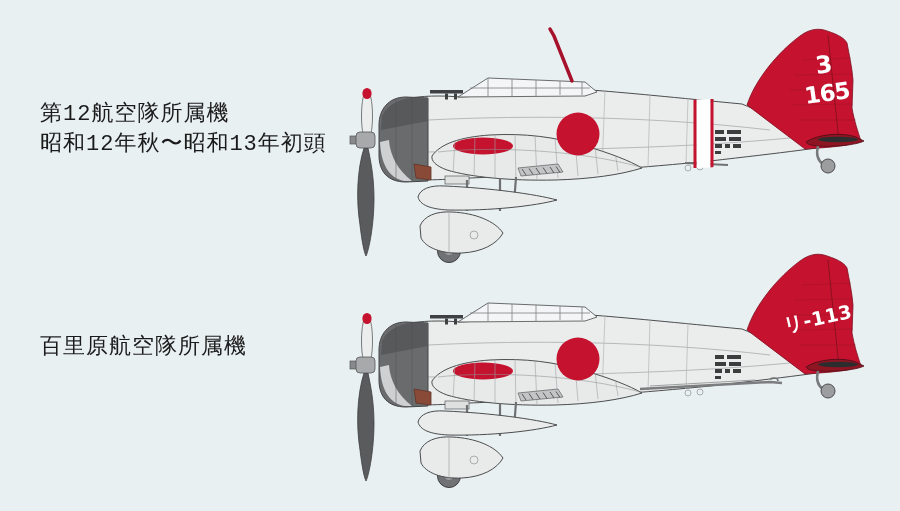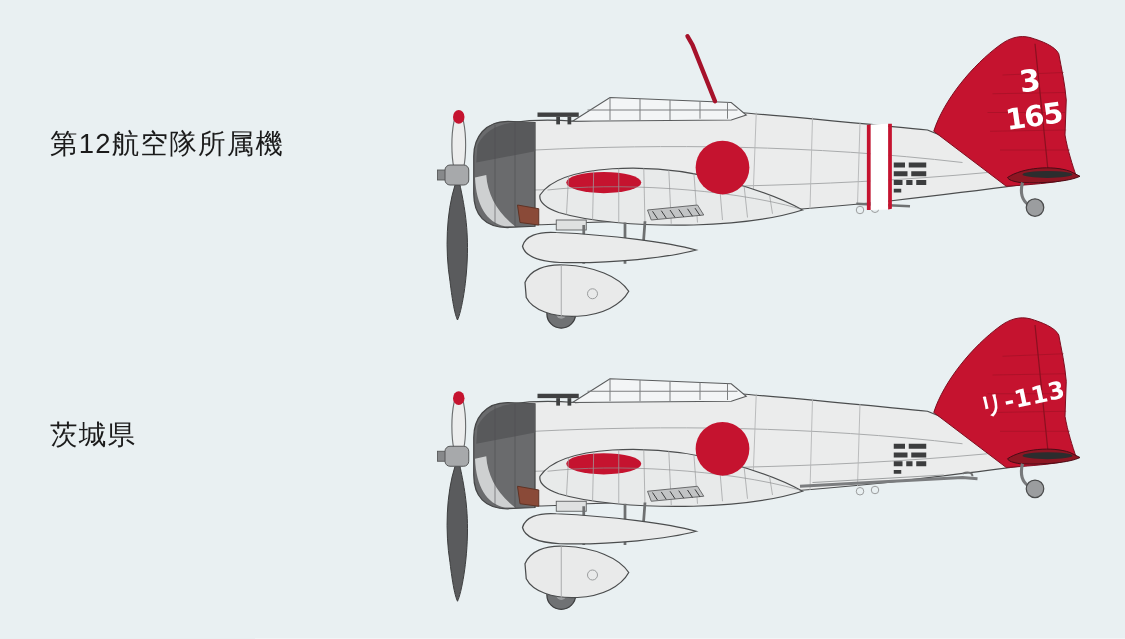--- a/index.html
+++ b/index.html
@@ -1,35 +1,36 @@
 <!DOCTYPE html>
 <html><head>
 <meta charset="utf-8">
 <style>
   html,body{margin:0;padding:0;}
   body{width:900px;height:511px;overflow:hidden;font-family:"Liberation Sans",sans-serif;}
   .canvas{position:relative;width:900px;height:511px;background:#e9f0f2;}
-  .caption{position:absolute;left:40px;color:#1b1b1b;font-size:22px;line-height:30px;letter-spacing:1px;font-family:Liberation Sans, sans-serif;}
+  .caption{position:absolute;left:40px;color:#1b1b1b;font-size:22px;line-height:30px;letter-spacing:1px;font-family:Liberation Mono, monospace;}
   .caption-top{top:100px;}
   .caption-bottom{top:333px;}
   .caption div{white-space:nowrap;}
   svg{position:absolute;left:0;top:0;}
   .tailcode{font-family:"DejaVu Sans",sans-serif;font-weight:bold;fill:#ffffff;}
 </style>
 </head>
 <body>
 
 <div class="canvas">
 
   <div class="caption caption-top">
     <div>第12航空隊所属機</div>
+    <div>昭和12年秋〜昭和13年初頭</div>
   </div>
 
   <div class="caption caption-bottom">
-    <div>茨城県</div>
+    <div>百里原航空隊所属機</div>
   </div>
 
   <svg width="900" height="511" viewBox="0 0 900 511">
     <defs>
 
       <g id="airframe">
 
         <path d="M60,78 C80,75 98,76 110,77 L150,75 L240,70 C270,72 330,78 392,84
              C420,96 460,110 510,121
              C480,127 430,133 360,141 C300,147 200,155 120,158 C90,160 60,161 50,158

